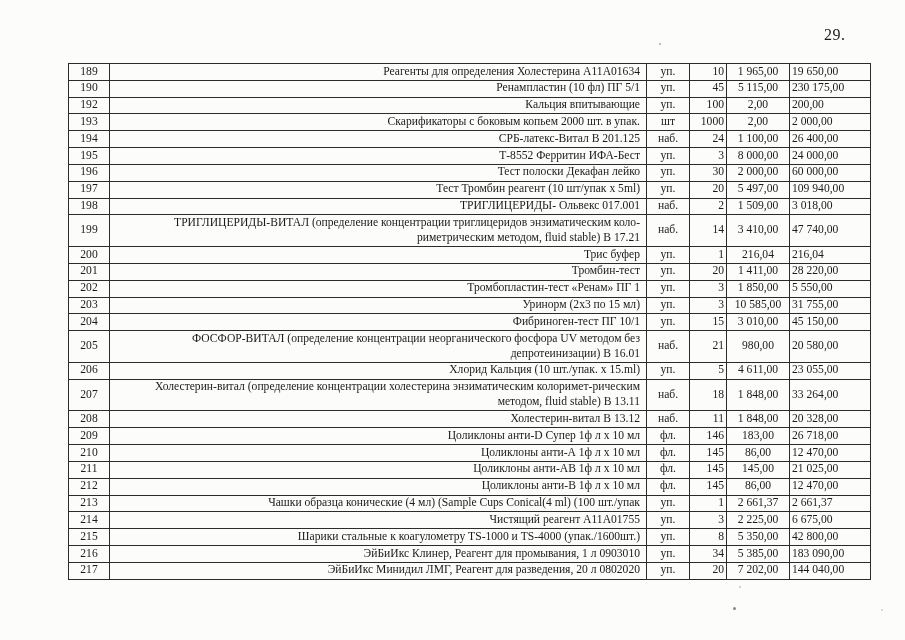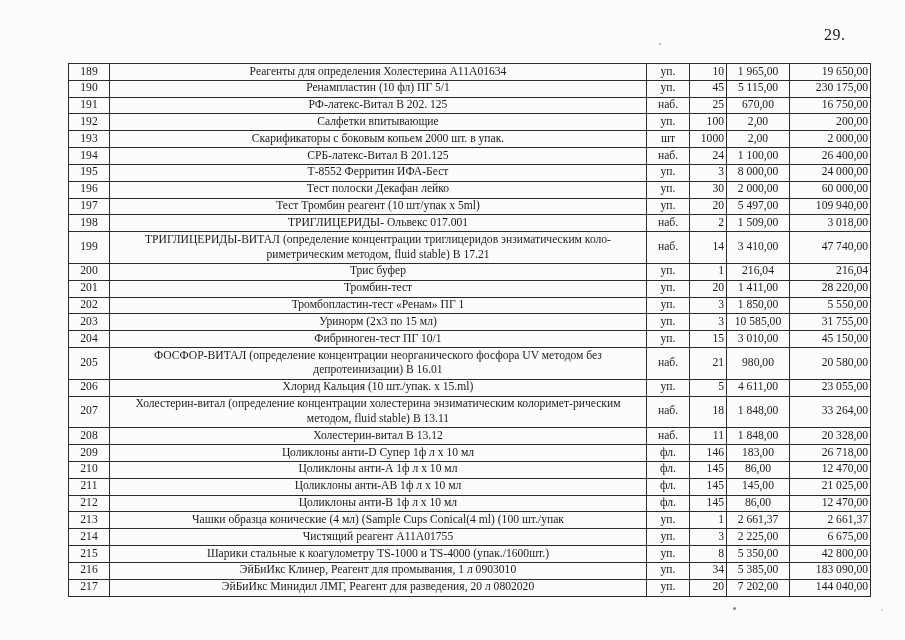--- a/index.html
+++ b/index.html
@@ -34,25 +34,25 @@
     line-height: 1.28;
   }
   .items-table td {
     border: 1px solid #2b2b2b;
     padding: 0.5px 2px;
     height: 14.3px;
     vertical-align: middle;
     overflow: hidden;
   }
   .c-num   { width: 36px;  text-align: center; margin-top: 20px; }
-  .c-desc  { width: 524px; text-align: center; padding-left: 6px !important; padding-right: 6px !important; }
+  .c-desc  { width: 524px; text-align: right; padding-left: 6px !important; padding-right: 6px !important; }
   .c-unit  { width: 38px;  text-align: center; }
   .c-qty   { width: 32px;  text-align: right; }
   .c-price { width: 58px;  text-align: center; white-space: nowrap; }
-  .c-total { width: 76px;  text-align: right; white-space: nowrap; font-family: Liberation Serif, serif; }
+  .c-total { width: 76px;  text-align: left; white-space: nowrap; font-family: Liberation Serif, serif; }
   .speck {
     position: absolute;
     background: #6a6a6a;
     border-radius: 50%;
   }
   .speck.s1 { left: 659px; top: 43px;  width: 2px; height: 2px; opacity: .55; }
   .speck.s2 { left: 739px; top: 586px; width: 2px; height: 2px; opacity: .4; }
   .speck.s3 { left: 733px; top: 607px; width: 3px; height: 3px; opacity: .8; }
   .speck.s4 { left: 881px; top: 609px; width: 2px; height: 2px; opacity: .3; }
 </style>
@@ -75,30 +75,22 @@
   </tr>
         <tr>
     <td class="c-num">190</td>
     <td class="c-desc">Ренампластин (10 фл) ПГ 5/1</td>
     <td class="c-unit">уп.</td>
     <td class="c-qty">45</td>
     <td class="c-price">5 115,00</td>
     <td class="c-total">230 175,00</td>
   </tr>
         <tr>
-    <td class="c-num">191</td>
-    <td class="c-desc">РФ-латекс-Витал В 202. 125</td>
-    <td class="c-unit">наб.</td>
-    <td class="c-qty">25</td>
-    <td class="c-price">670,00</td>
-    <td class="c-total">16 750,00</td>
-  </tr>
-        <tr>
     <td class="c-num">192</td>
-    <td class="c-desc">Салфетки впитывающие</td>
+    <td class="c-desc">Кальция впитывающие</td>
     <td class="c-unit">уп.</td>
     <td class="c-qty">100</td>
     <td class="c-price">2,00</td>
     <td class="c-total">200,00</td>
   </tr>
         <tr>
     <td class="c-num">193</td>
     <td class="c-desc">Скарификаторы с боковым копьем 2000 шт. в упак.</td>
     <td class="c-unit">шт</td>
     <td class="c-qty">1000</td>

